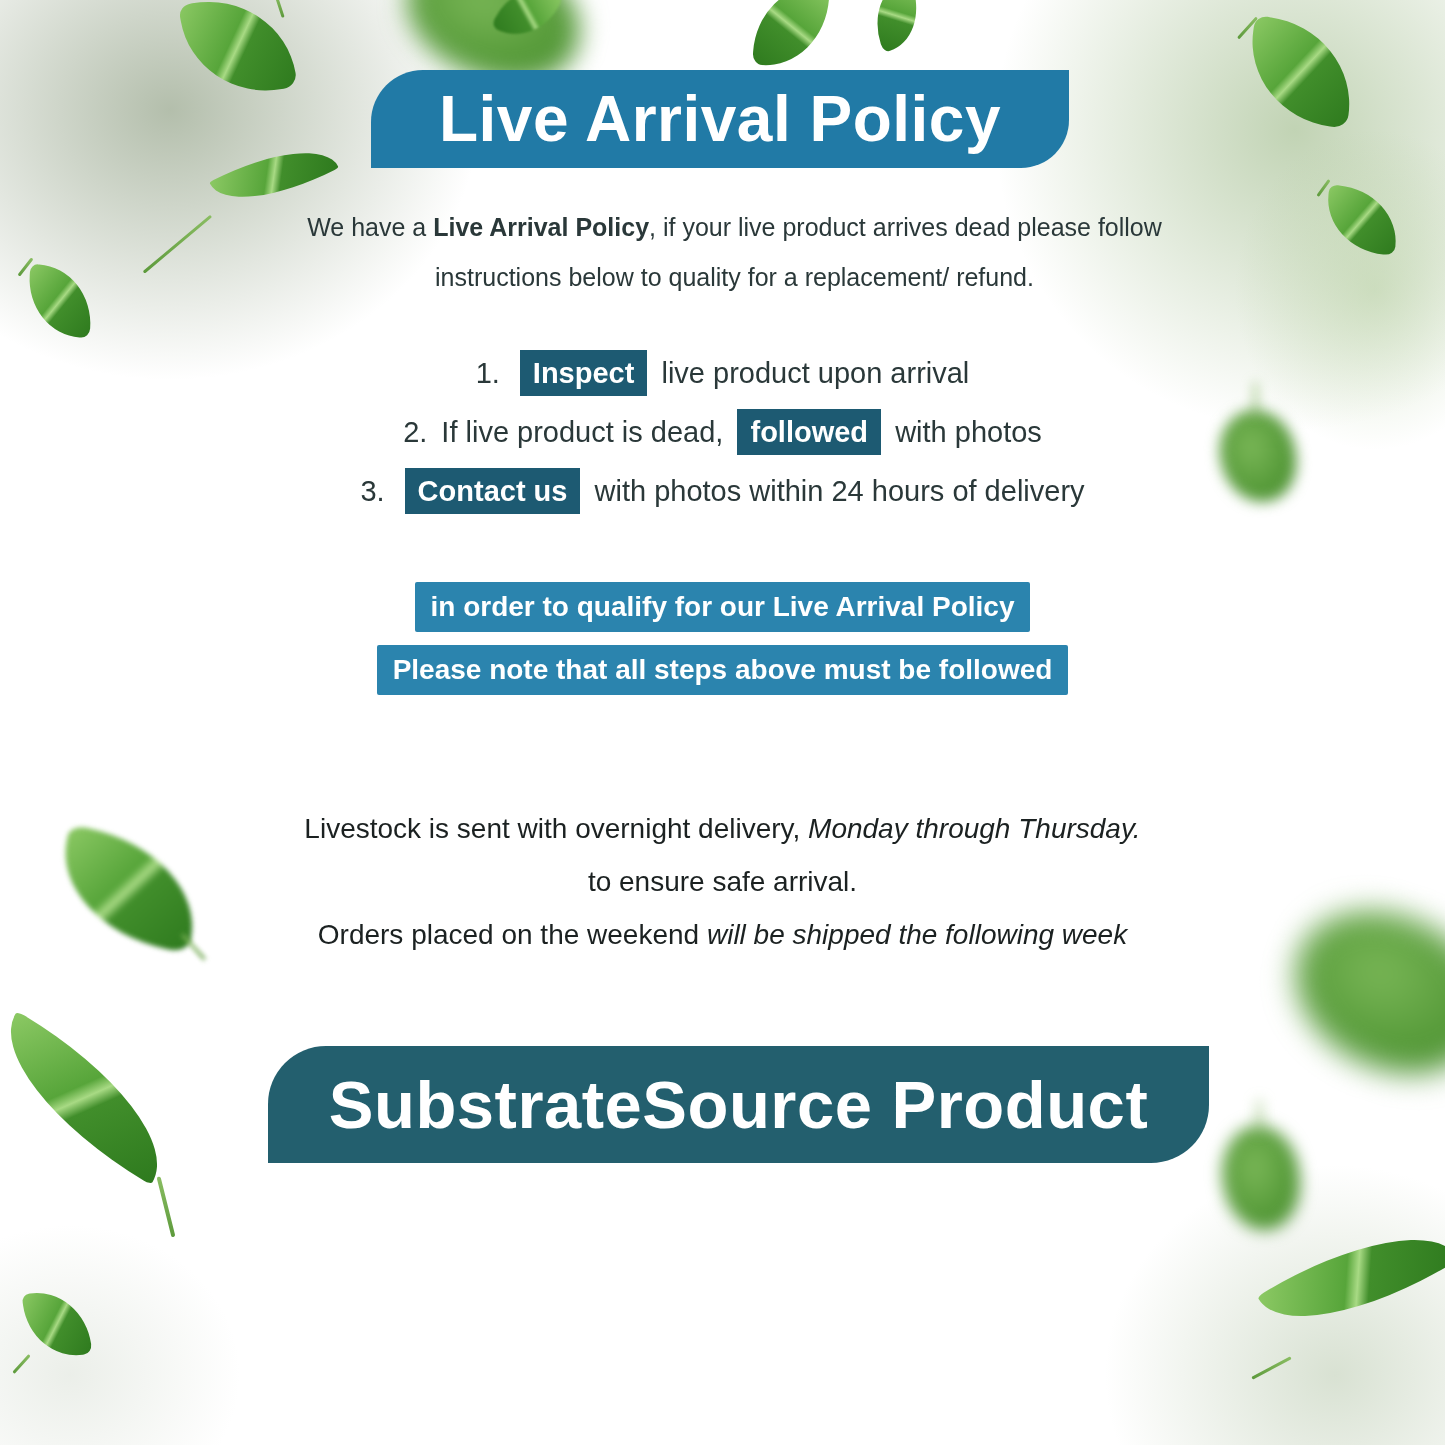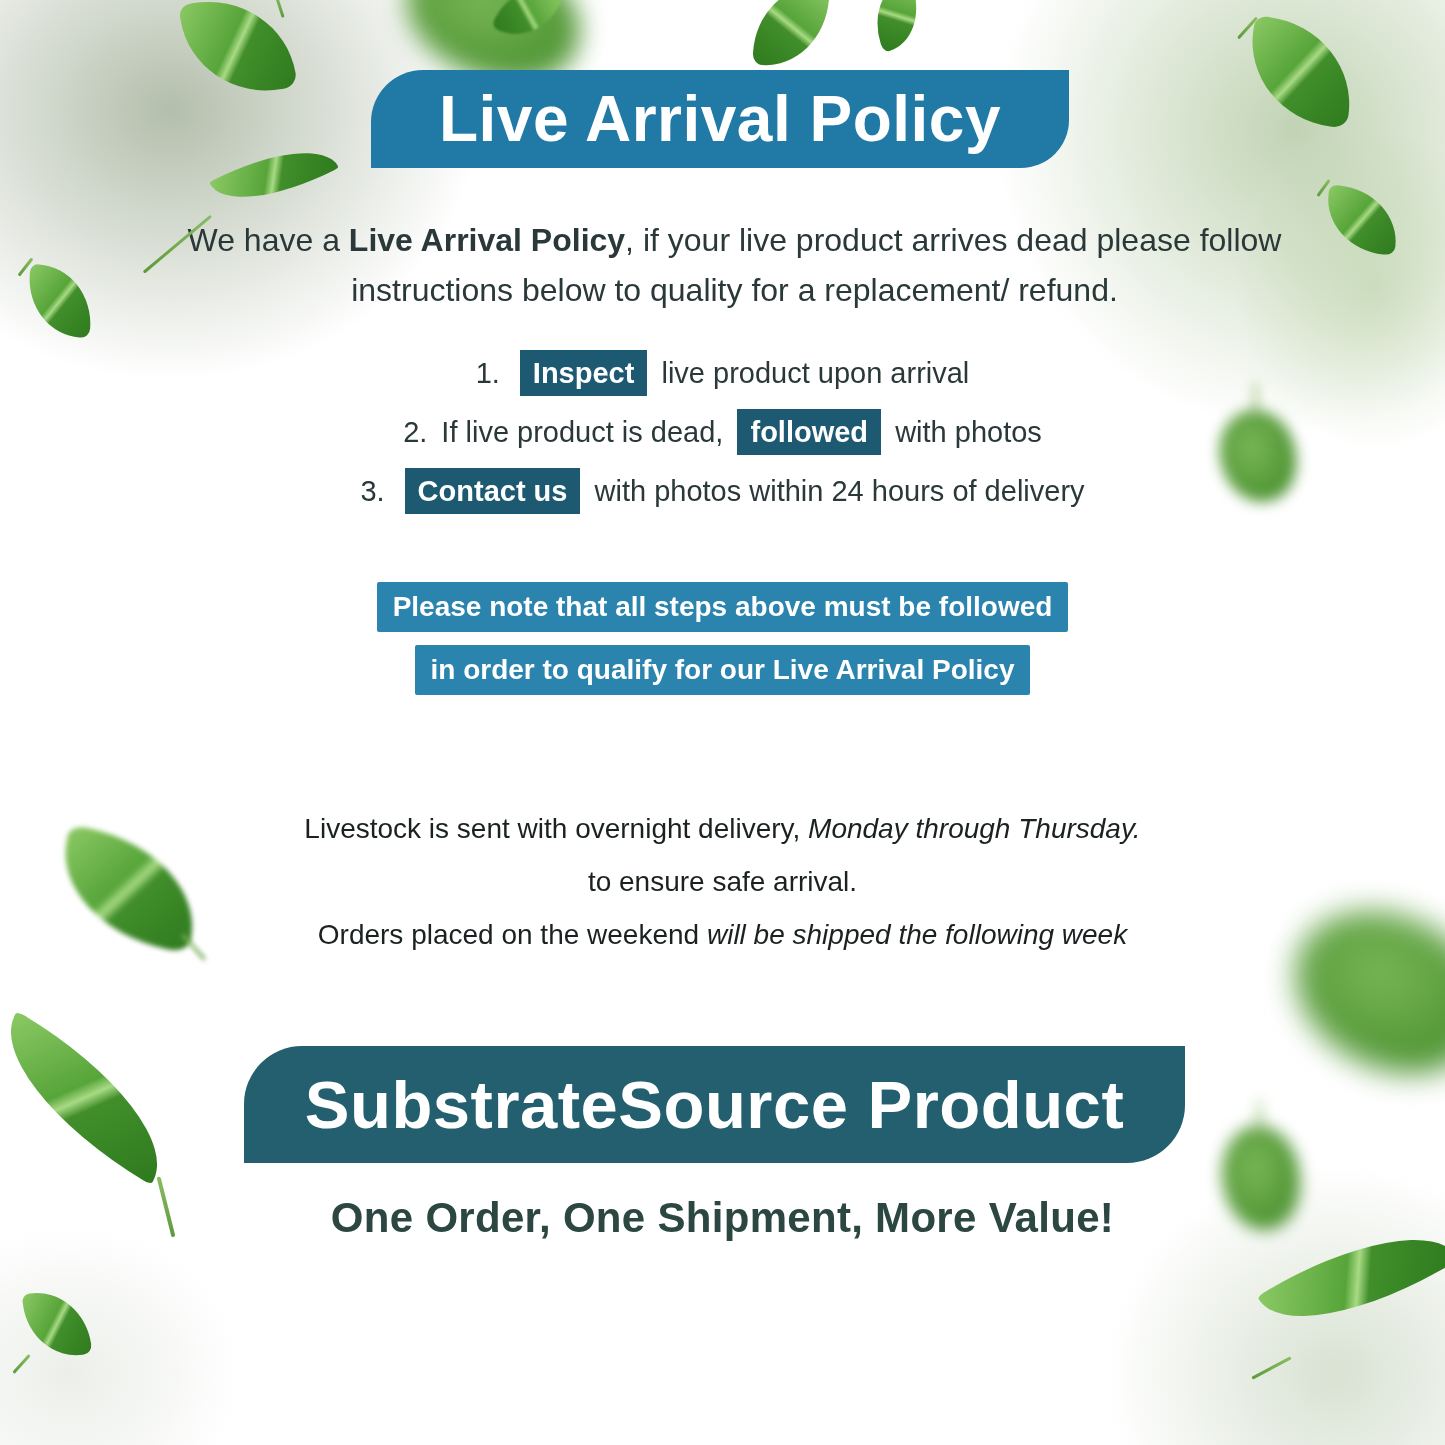--- a/index.html
+++ b/index.html
@@ -72,28 +72,28 @@
   .stem-brbig{left:1270px;top:1346px;height:44px;transform:rotate(62deg);}
 
   
   .content{position:absolute;inset:0;z-index:2;}
 
   .banner{position:absolute;display:flex;align-items:center;justify-content:center;
     color:var(--text-on-banner,#fff);font-weight:bold;}
   .banner1{left:371px;top:70px;width:698px;height:98px;
     background:var(--banner1-bg,#217aa6);border-radius:52px 0 48px 0;
     font-size:64px;letter-spacing:.5px;}
-  .banner2{left:244px;top:1046px;width:941px;height:117px;
+  .banner2{left:268px;top:1046px;width:941px;height:117px;
     background:var(--banner2-bg,#235f6e);border-radius:58px 0 58px 0;
     font-size:67px;letter-spacing:.5px;}
 
   .centerblock{position:absolute;left:0;right:0;text-align:center;}
   .tline{white-space:nowrap;}
 
-  .intro{top:215px;font-size:32px;color:var(--ink,#2a3839);padding-left:24px;}
+  .intro{top:202px;font-size:25px;color:var(--ink,#2a3839);padding-left:24px;}
   .intro .tline{height:50px;line-height:50px;}
 
   .steps{top:350px;font-size:29px;color:var(--ink,#2a3839);}
   .step{height:46px;line-height:46px;margin-bottom:13px;white-space:nowrap;}
   .num{margin-right:14px;}
   .hl{display:inline-block;background:var(--highlight-bg,#1d5a72);color:#fff;
     font-weight:bold;padding:0 13px;margin:0 6px;line-height:46px;}
 
   .noteblock{top:582px;}
   .note-row{margin-bottom:13px;}
@@ -156,30 +156,29 @@
     <div class="tline">instructions below to quality for a replacement/ refund.</div>
   </div>
 
   <div class="centerblock steps">
     <div class="step"><span class="num">1.</span><span></span><span class="hl">Inspect</span><span> live product upon arrival</span></div>
     <div class="step"><span class="num">2.</span><span>If live product is dead, </span><span class="hl">followed</span><span> with photos</span></div>
     <div class="step"><span class="num">3.</span><span></span><span class="hl">Contact us</span><span> with photos within 24 hours of delivery</span></div>
   </div>
 
   <div class="centerblock noteblock">
+    <div class="note-row"><span class="note-line">in order to qualify for our Live Arrival Policy</span></div>
     <div class="note-row"><span class="note-line">Please note that all steps above must be followed</span></div>
-    <div class="note-row"><span class="note-line">in order to qualify for our Live Arrival Policy</span></div>
   </div>
 
   <div class="centerblock shipping">
     <div class="tline"><span>Livestock is sent with overnight delivery, </span><i>Monday through Thursday.</i></div>
     <div class="tline">to ensure safe arrival.</div>
     <div class="tline"><span>Orders placed on the weekend </span><i>will be shipped the following week</i></div>
   </div>
 
   <div class="banner banner2">
     <span>SubstrateSource Product</span>
   </div>
 
-  <div class="centerblock value-heading">One Order, One Shipment, More Value!</div>
 
 
 </div>
 
 </body></html>

